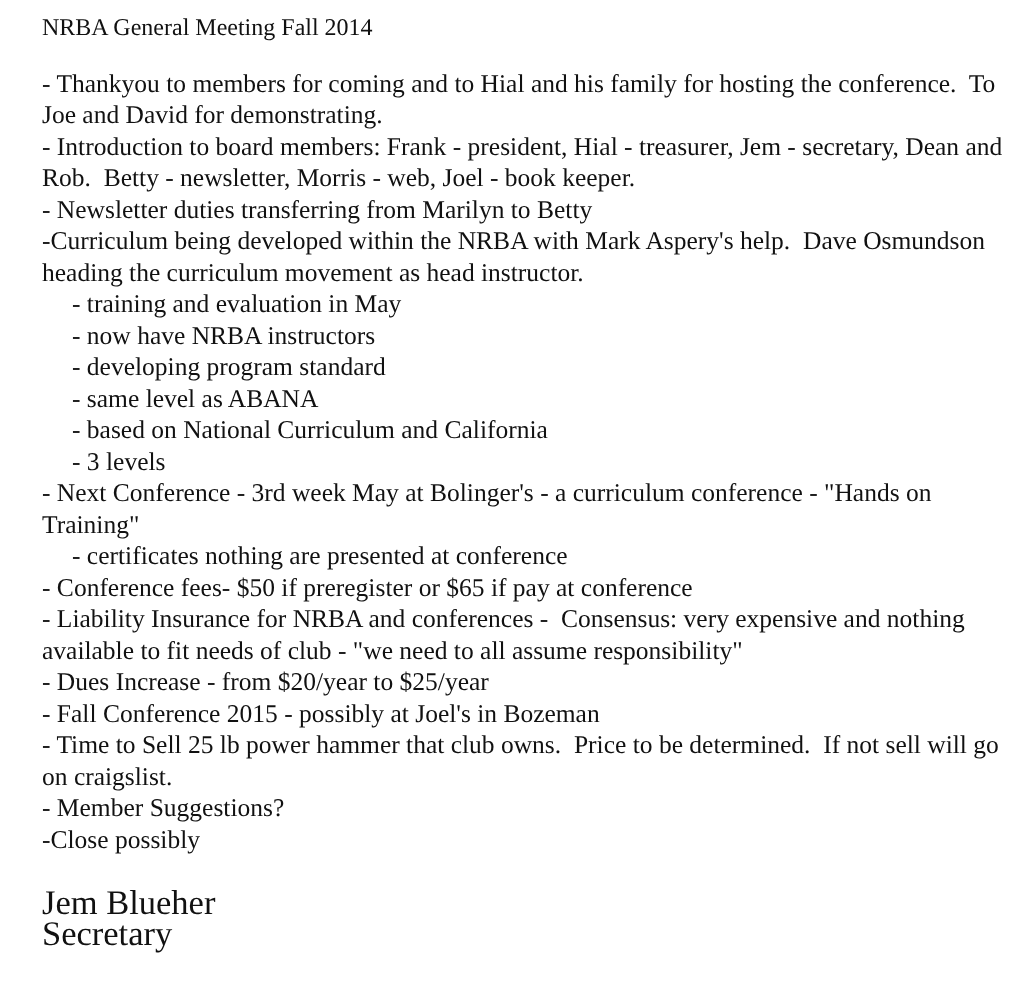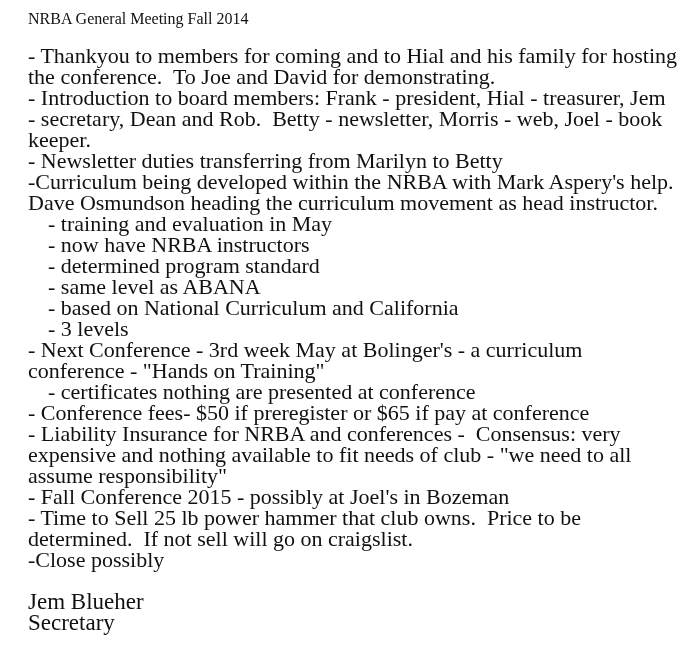--- a/index.html
+++ b/index.html
@@ -18,21 +18,21 @@
     position: relative;
     padding: 10px 0 0 28px;
   }
   .title {
     font-size: 16px;
     line-height: 18px;
     margin: 0 0 17px 0;
     font-weight: normal;
   }
   .body {
-    font-size: 22px;
+    font-size: 17px;
     line-height: 21px;
     width: 650px;
   }
   .line {
     display: block;
     white-space: pre-wrap;
   }
   .indent {
     padding-left: 20px;
   }
@@ -48,30 +48,32 @@
 <div class="page">
   <div class="title">NRBA General Meeting Fall 2014</div>
 
   <div class="body">
     <span class="line">- Thankyou to members for coming and to Hial and his family for hosting the conference.  To Joe and David for demonstrating.</span>
     <span class="line">- Introduction to board members: Frank - president, Hial - treasurer, Jem - secretary, Dean and Rob.  Betty - newsletter, Morris - web, Joel - book keeper.</span>
     <span class="line">- Newsletter duties transferring from Marilyn to Betty</span>
     <span class="line">-Curriculum being developed within the NRBA with Mark Aspery's help.  Dave Osmundson heading the curriculum movement as head instructor.</span>
     <span class="line indent">- training and evaluation in May</span>
     <span class="line indent">- now have NRBA instructors</span>
-    <span class="line indent">- determined program standard</span>
+    <span class="line indent">- developing program standard</span>
     <span class="line indent">- same level as ABANA</span>
     <span class="line indent">- based on National Curriculum and California</span>
     <span class="line indent">- 3 levels</span>
     <span class="line">- Next Conference - 3rd week May at Bolinger's - a curriculum conference - "Hands on Training"</span>
     <span class="line indent">- certificates nothing are presented at conference</span>
     <span class="line">- Conference fees- $50 if preregister or $65 if pay at conference</span>
     <span class="line">- Liability Insurance for NRBA and conferences -  Consensus: very expensive and nothing available to fit needs of club - "we need to all assume responsibility"</span>
+    <span class="line">- Dues Increase - from $20/year to $25/year</span>
     <span class="line">- Fall Conference 2015 - possibly at Joel's in Bozeman</span>
     <span class="line">- Time to Sell 25 lb power hammer that club owns.  Price to be determined.  If not sell will go on craigslist.</span>
+    <span class="line">- Member Suggestions?</span>
     <span class="line">-Close possibly</span>
   </div>
 
   <div class="signature">
     <span class="line">Jem Blueher</span>
     <span class="line">Secretary</span>
   </div>
 </div>
 
 </body></html>

